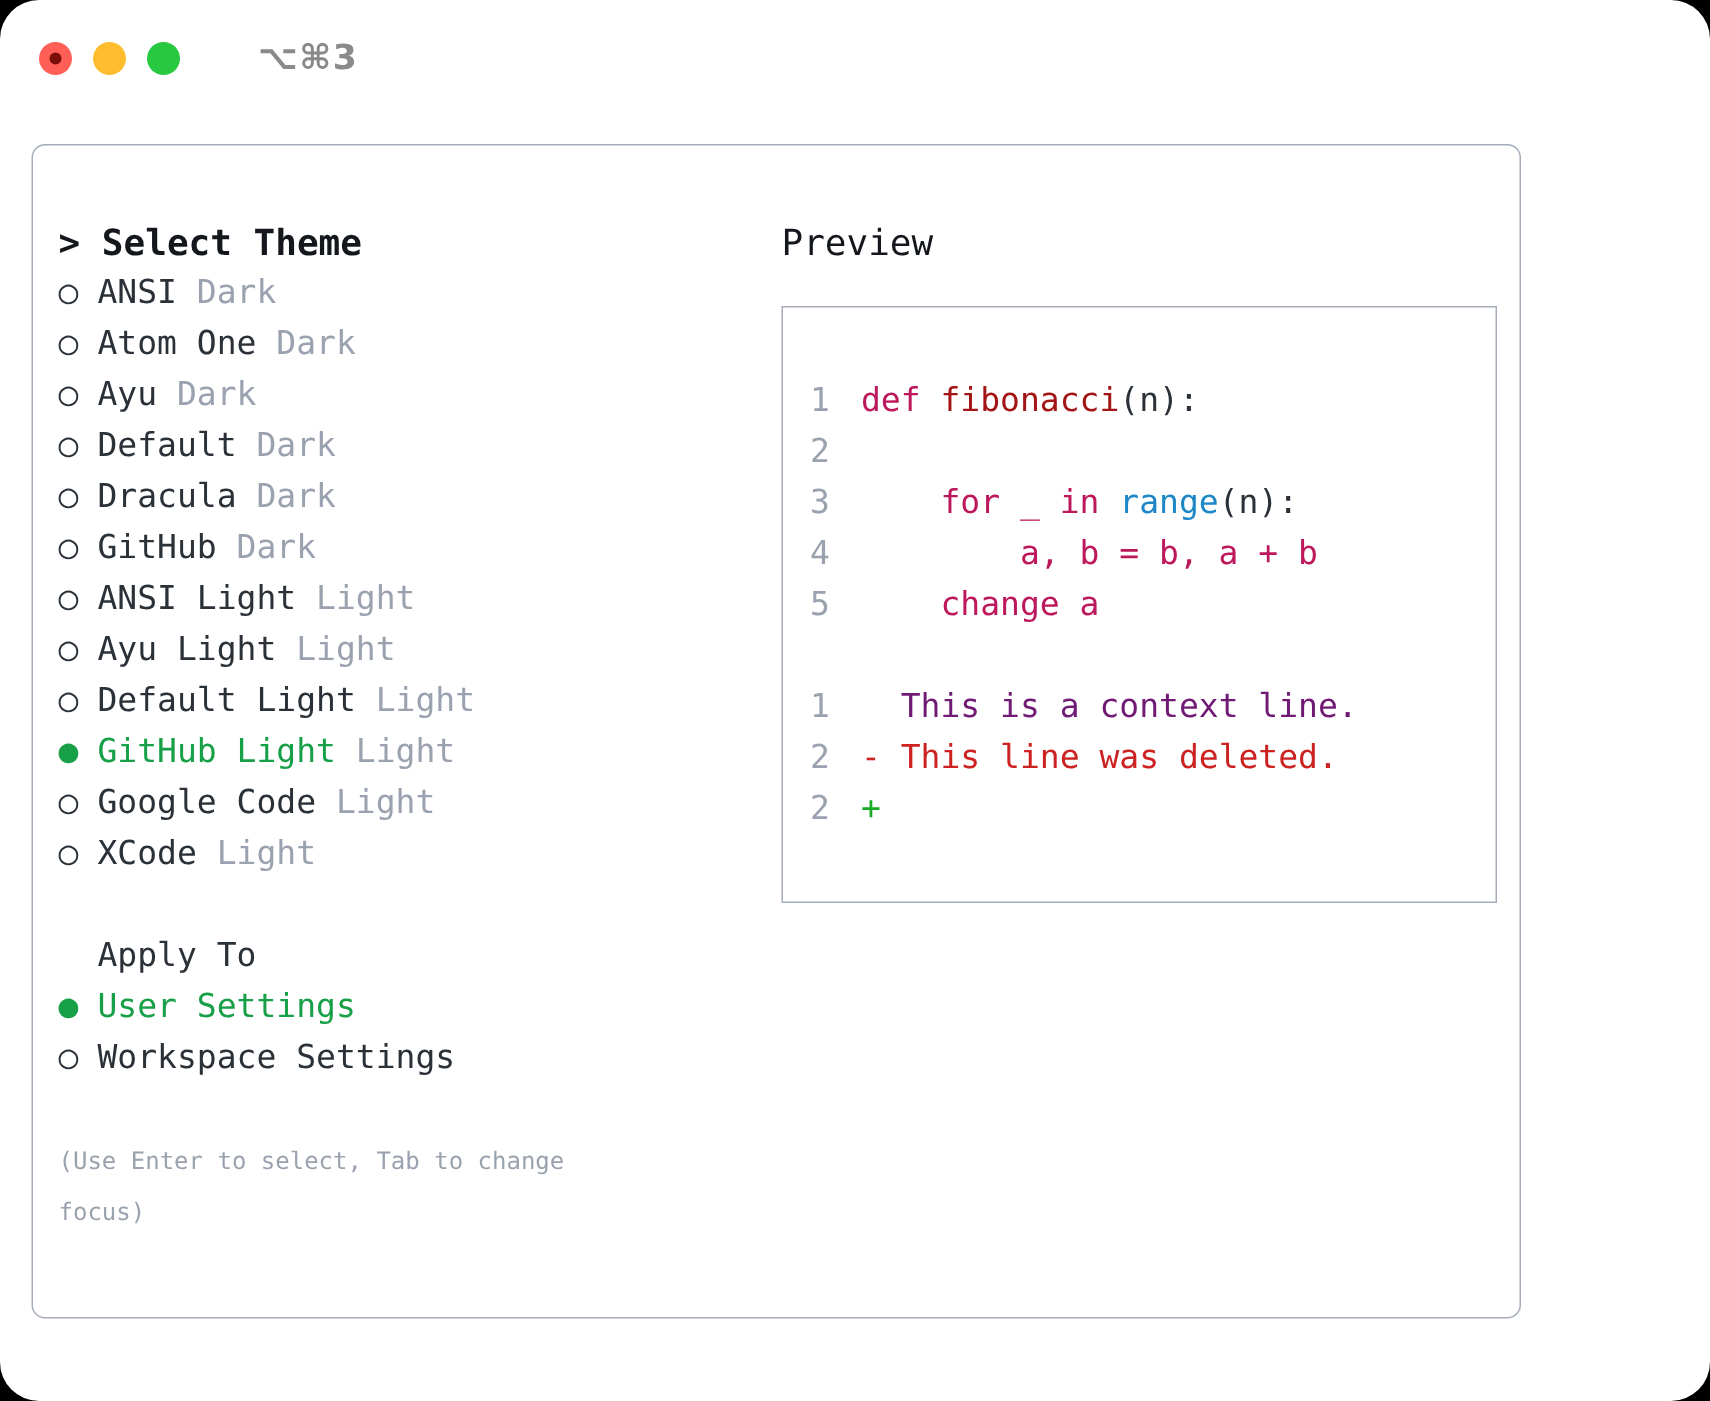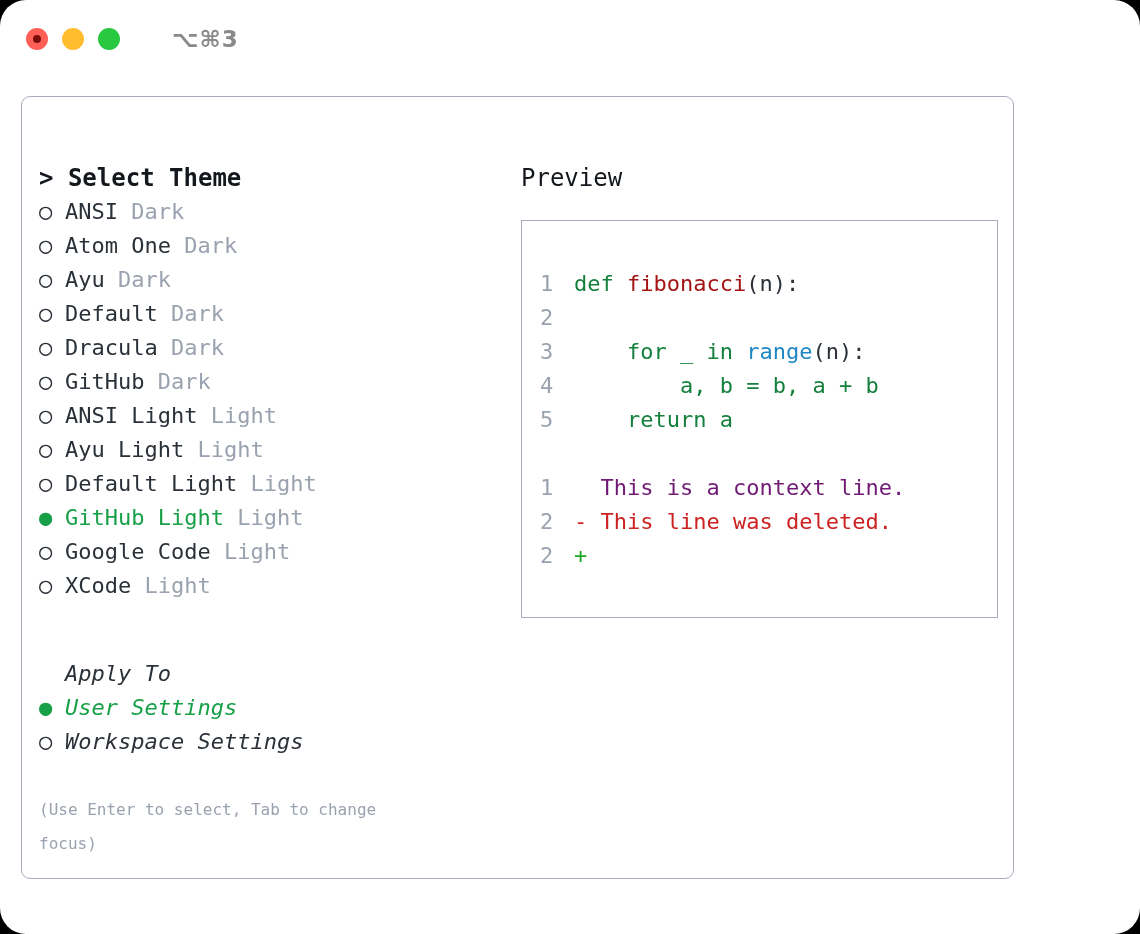--- a/index.html
+++ b/index.html
@@ -68,21 +68,21 @@
     top: 96px;
     width: 993px;
     height: 783px;
     border: 1.6px solid #a5adba;
     border-radius: 9px;
     background: #ffffff;
   }
 
   .panel-inner {
     position: absolute;
-    left: 0; top: 16px;
+    left: 0; top: 0;
     width: 100%; height: 100%;
     padding: 48px 0 0 17px;
     display: flex;
   }
 
   
   .col-left {
     width: 465px;
     flex: 0 0 465px;
   }
@@ -109,21 +109,21 @@
     width: 26px;
     font-size: 22px;
     color: #2b3138;
     line-height: 34px;
   }
   .marker.on { color: #18a048; }
   .opt-label { color: #2b3138; }
   .opt-row.selected .opt-label { color: #18a048; }
   .opt-variant { color: #9aa2af; }
 
-  .apply-block { margin-top: 54px; font-style: italic; }
+  .apply-block { margin-top: 34px; }
   .apply-head {
     font-size: 22px;
     color: #2b3138;
     line-height: 34px;
     padding-left: 26px;
     white-space: pre;
   }
 
   .hint {
     margin-top: 34px;
@@ -160,21 +160,21 @@
     line-height: 34px;
     white-space: pre;
   }
   .gutter {
     flex: 0 0 34px;
     color: #9aa2af;
     text-align: left;
   }
   .code-text { color: #2b3138; }
 
-  .tok-kw   { color: #15803d; }
+  .tok-kw   { color: #be185d; }
   .tok-fn   { color: #a31515; }
   .tok-call { color: #1e88c7; }
   .tok-num  { color: #0f8b8b; }
   .tok-pun  { color: #2b3138; }
 
   .spacer { height: 34px; }
 
   .diff-ctx { color: #701a75; }
   .diff-del { color: #cc2222; }
   .diff-add { color: #1aaa25; }
@@ -234,21 +234,21 @@
 
       <div class="col-right">
         <div class="preview-title">Preview</div>
 
         <div class="code-box">
           <div id="code-lines">
               <div class="code-line"><span class="gutter">1</span><span class="code-text"><span class="tok-kw">def </span><span class="tok-fn">fibonacci</span><span class="tok-pun">(n):</span></span></div>
               <div class="code-line"><span class="gutter">2</span></div>
               <div class="code-line"><span class="gutter">3</span><span class="code-text"><span class="tok-kw">    for _ in </span><span class="tok-call">range</span><span class="tok-pun">(n):</span></span></div>
               <div class="code-line"><span class="gutter">4</span><span class="code-text"><span class="tok-kw">        a, b = b, a + b</span></span></div>
-              <div class="code-line"><span class="gutter">5</span><span class="code-text"><span class="tok-kw">    return a</span></span></div>
+              <div class="code-line"><span class="gutter">5</span><span class="code-text"><span class="tok-kw">    change a</span></span></div>
             </div>
           <div class="spacer"></div>
           <div id="diff-lines">
               <div class="code-line"><span class="gutter">1</span><span class="diff-ctx">  </span><span class="diff-ctx">This is a context line.</span></div>
               <div class="code-line"><span class="gutter">2</span><span class="diff-del">- </span><span class="diff-del">This line was deleted.</span></div>
               <div class="code-line"><span class="gutter">2</span><span class="diff-add">+ </span></div>
             </div>
         </div>
       </div>
 

